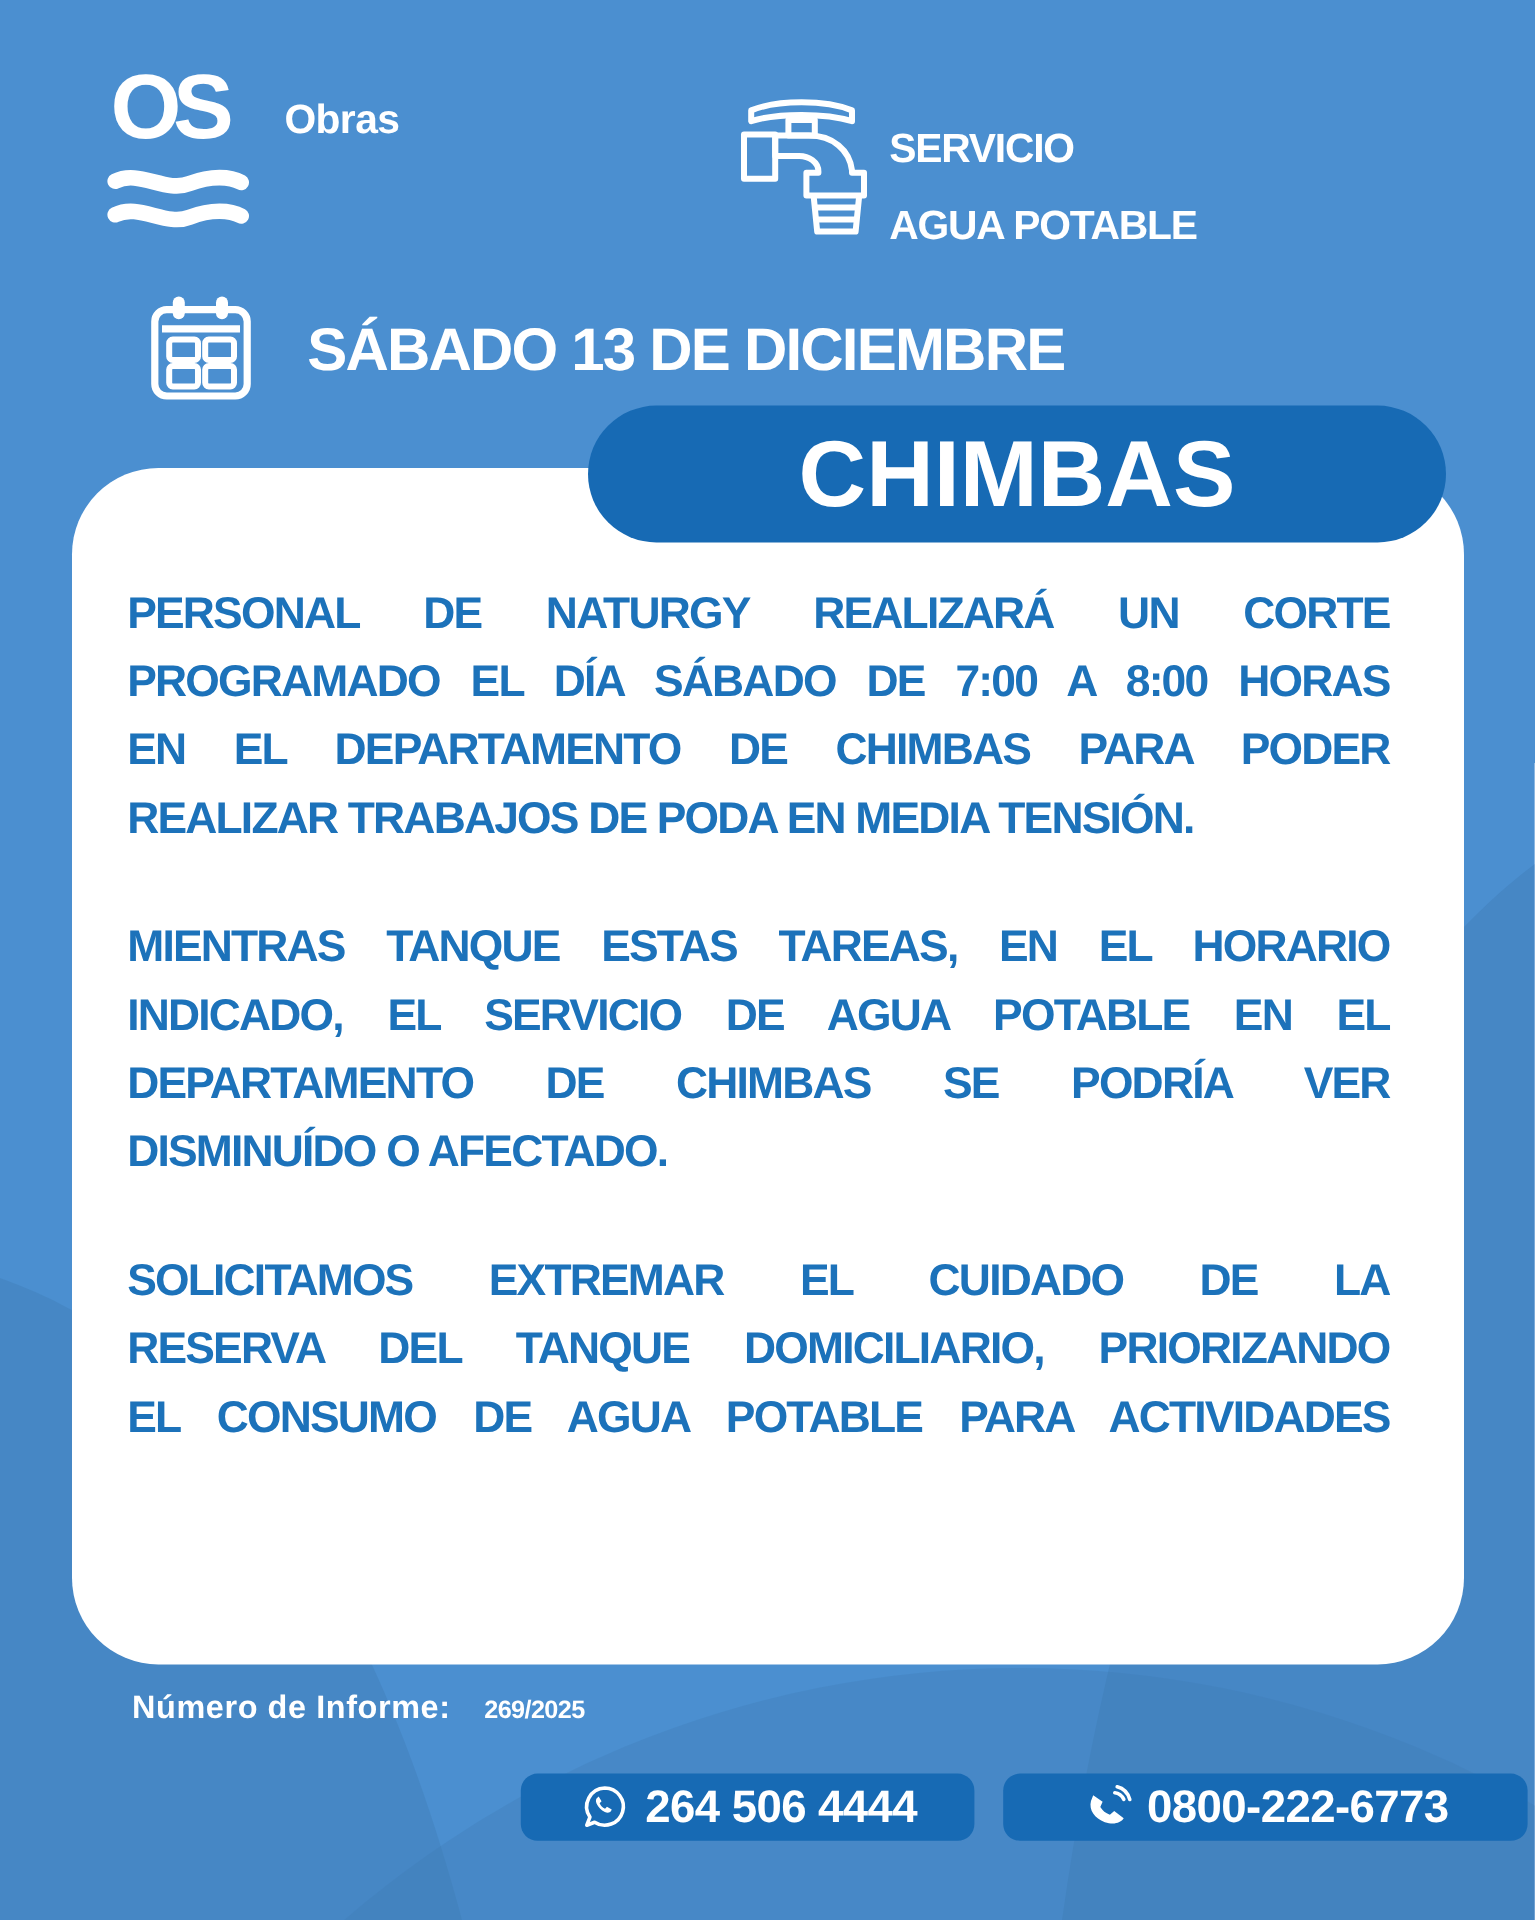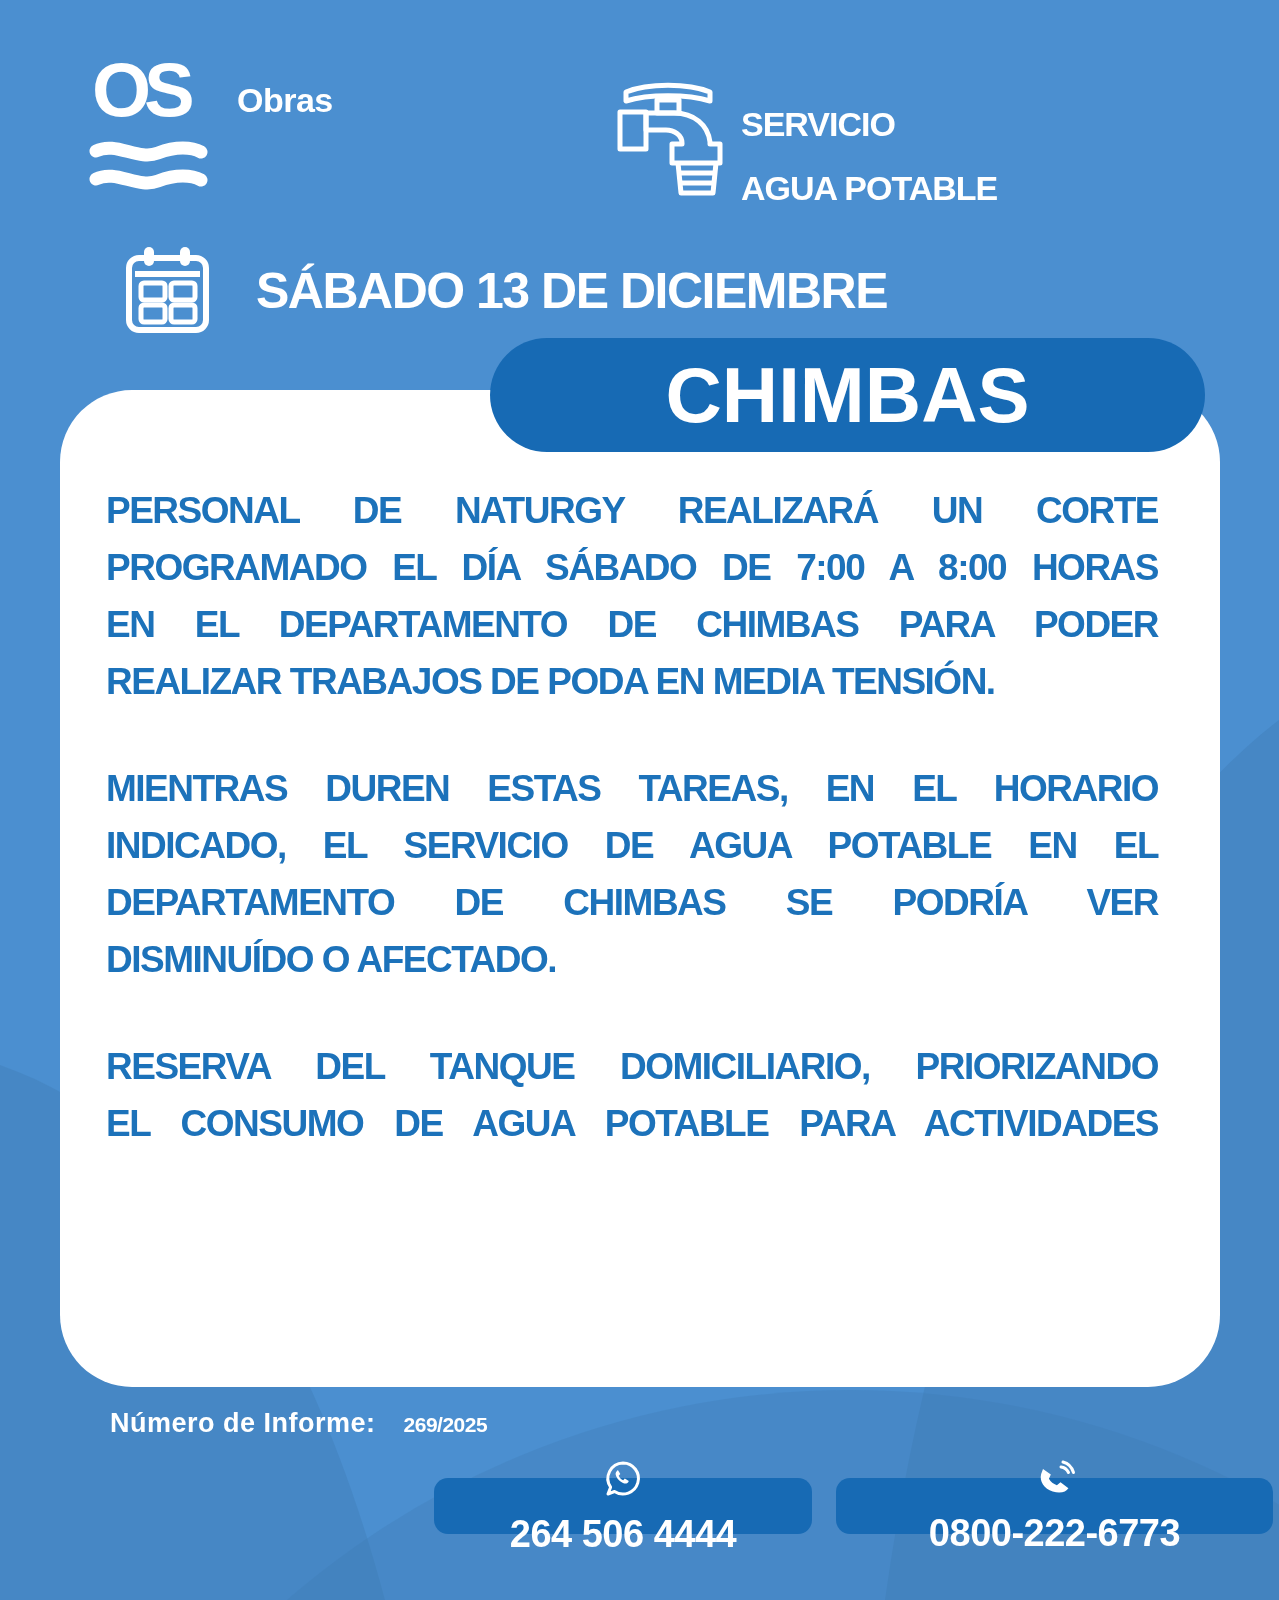--- a/index.html
+++ b/index.html
@@ -62,21 +62,21 @@
     position:absolute;left:110px;top:1408px;z-index:2;
     display:flex;align-items:baseline;gap:28px;color:#fff;
   }
   .report-label{font-size:27px;font-weight:600;letter-spacing:0.5px;}
   .report-number{font-size:21px;font-weight:800;letter-spacing:-0.5px;}
 
   .contact-btn{
     position:absolute;z-index:2;top:1478px;height:56px;border-radius:14px;
     background:#176AB4;display:flex;align-items:center;justify-content:center;gap:12px;
     color:#fff;font-size:38px;font-weight:700;letter-spacing:-0.5px;
-    border:none;cursor:pointer;box-sizing:border-box;flex-direction:column;
+    border:none;cursor:pointer;box-sizing:border-box;
   }
   .btn-whatsapp{left:434px;width:378px;}
   .btn-phone{left:836px;width:437px;}
   .contact-btn svg{flex:0 0 auto;}
 </style>
 </head>
 <body>
 
 <div class="poster">
 
@@ -122,26 +122,27 @@
   <div class="date-text">SÁBADO 13 DE DICIEMBRE</div>
 
   <div class="card">
     <div class="para">
       <div class="jline">PERSONAL DE NATURGY REALIZARÁ UN CORTE</div>
       <div class="jline">PROGRAMADO EL DÍA SÁBADO DE 7:00 A 8:00 HORAS</div>
       <div class="jline">EN EL DEPARTAMENTO DE CHIMBAS PARA PODER</div>
       <div class="jline final">REALIZAR TRABAJOS DE PODA EN MEDIA TENSIÓN.</div>
     </div>
     <div class="para">
-      <div class="jline">MIENTRAS DUREN ESTAS TAREAS, EN EL HORARIO</div>
+      <div class="jline">MIENTRAS TANQUE ESTAS TAREAS, EN EL HORARIO</div>
       <div class="jline">INDICADO, EL SERVICIO DE AGUA POTABLE EN EL</div>
       <div class="jline">DEPARTAMENTO DE CHIMBAS SE PODRÍA VER</div>
       <div class="jline final">DISMINUÍDO O AFECTADO.</div>
     </div>
     <div class="para">
+      <div class="jline">SOLICITAMOS EXTREMAR EL CUIDADO DE LA</div>
       <div class="jline">RESERVA DEL TANQUE DOMICILIARIO, PRIORIZANDO</div>
       <div class="jline">EL CONSUMO DE AGUA POTABLE PARA ACTIVIDADES</div>
     </div>
   </div>
 
   <div class="pill">CHIMBAS</div>
 
   <div class="report">
     <span class="report-label">Número de Informe:</span>
     <span class="report-number">269/2025</span>

